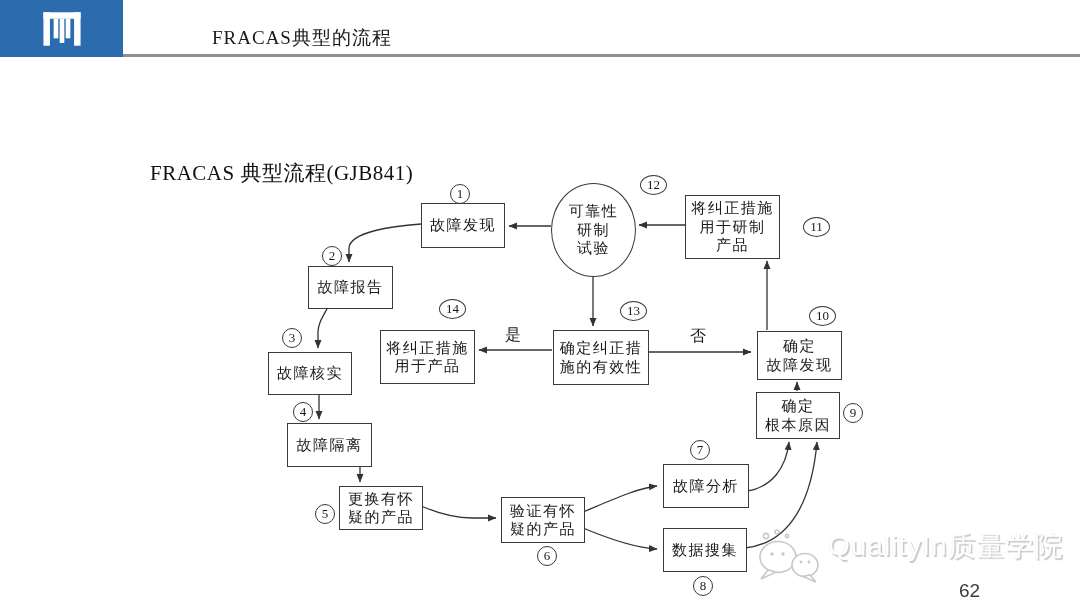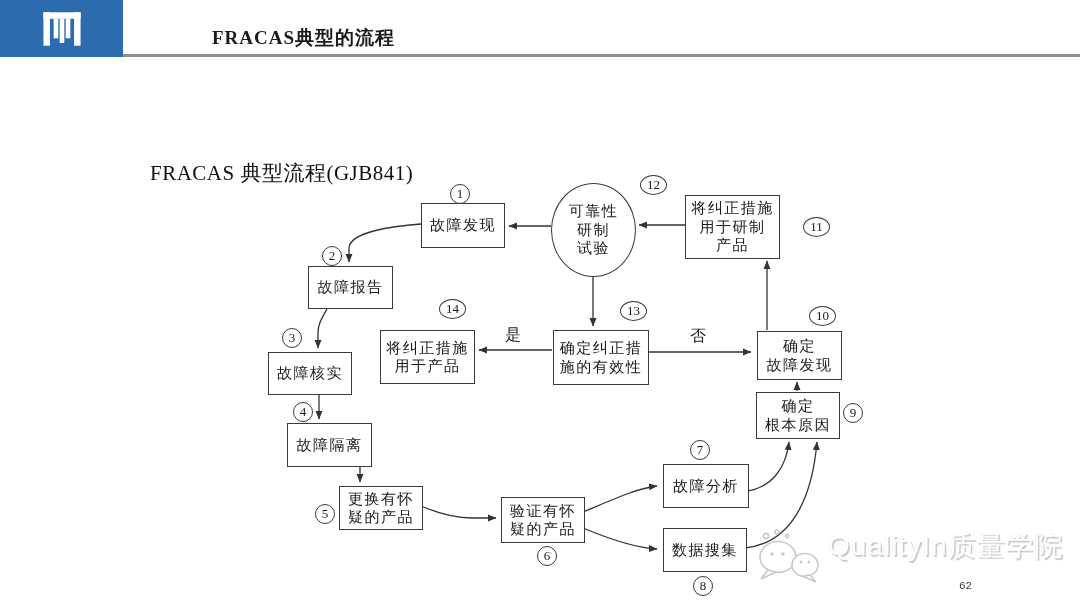--- a/index.html
+++ b/index.html
@@ -1,21 +1,21 @@
 <!DOCTYPE html>
 <html><head>
 <meta charset="utf-8">
 <style>
   html,body{margin:0;padding:0;background:#fff;}
   .slide{position:relative;width:1080px;height:608px;background:#ffffff;overflow:hidden;
          font-family:"Liberation Serif","DejaVu Serif",serif;color:#1e1e1e;}
   
   .logo{position:absolute;left:0;top:0;width:123px;height:57px;background:#2b6bae;
         display:flex;align-items:center;justify-content:center;}
-  .header-title{position:absolute;left:212px;top:25px;font-size:19px;font-weight:bold;
+  .header-title{position:absolute;left:212px;top:25px;font-size:19px;font-weight:normal;
         color:#1b1b1b;letter-spacing:1px;white-space:nowrap;}
   .header-rule{position:absolute;left:123px;top:54px;width:957px;height:3px;background:#8f8f8f;}
   
   .slide-title{position:absolute;left:150px;top:139px;font-size:21px;color:#111;
         letter-spacing:.5px;white-space:nowrap;margin-top:20px;}
   
   .edges{position:absolute;left:0;top:0;z-index:1;}
   .node{position:absolute;border:1.4px solid #3a3a3a;background:#fff;z-index:2;
         display:flex;flex-direction:column;align-items:center;justify-content:center;
         font-size:15px;line-height:18.5px;letter-spacing:1.5px;text-align:center;color:#1a1a1a;}
@@ -24,22 +24,22 @@
   .num{position:absolute;width:20px;height:20px;border:1.3px solid #3a3a3a;border-radius:50%;
         display:flex;align-items:center;justify-content:center;font-size:13px;color:#1a1a1a;
         z-index:3;box-sizing:border-box;background:transparent;}
   .num.wide{width:27px;margin-left:20px;}
   .branch-label{position:absolute;font-size:16px;color:#1a1a1a;z-index:2;}
   
   .watermark{position:absolute;left:756px;top:527px;display:flex;align-items:flex-start;z-index:4;}
   .wm-text{font-family:"Liberation Sans","DejaVu Sans",sans-serif;font-size:28px;color:#ffffff;
         margin-left:6px;letter-spacing:1px;white-space:nowrap;
         text-shadow:1.5px 1.5px 1px #c6c6c6, -0.5px -0.5px 0 #efefef;}
-  .pagenum{position:absolute;left:959px;top:580px;font-size:11px;color:#3c3c3c;
-        font-family:Liberation Mono, monospace;}
+  .pagenum{position:absolute;left:959px;top:580px;font-size:19px;color:#3c3c3c;
+        font-family:Liberation Sans, sans-serif;}
 </style>
 </head>
 <body>
 
 <div class="slide">
 
   <div class="logo">
     <svg width="52" height="42" viewBox="0 0 56 44">
       <g fill="#ffffff">
         <rect x="8" y="4" width="40" height="7"></rect>

